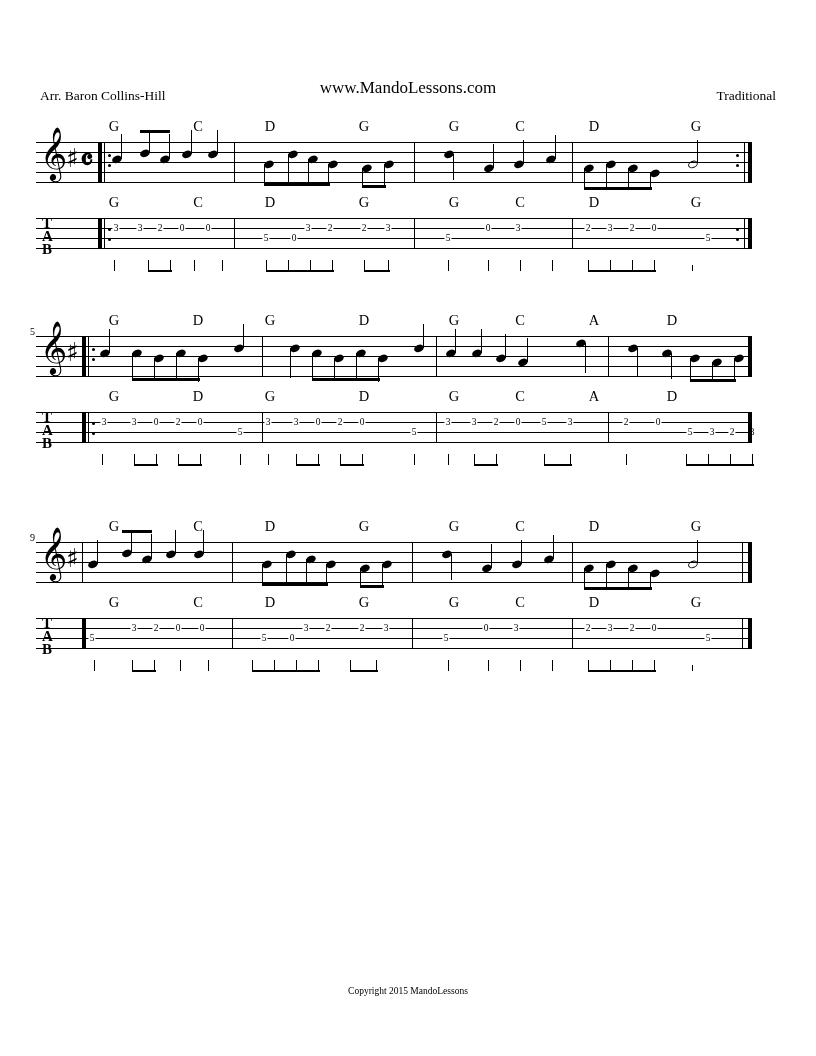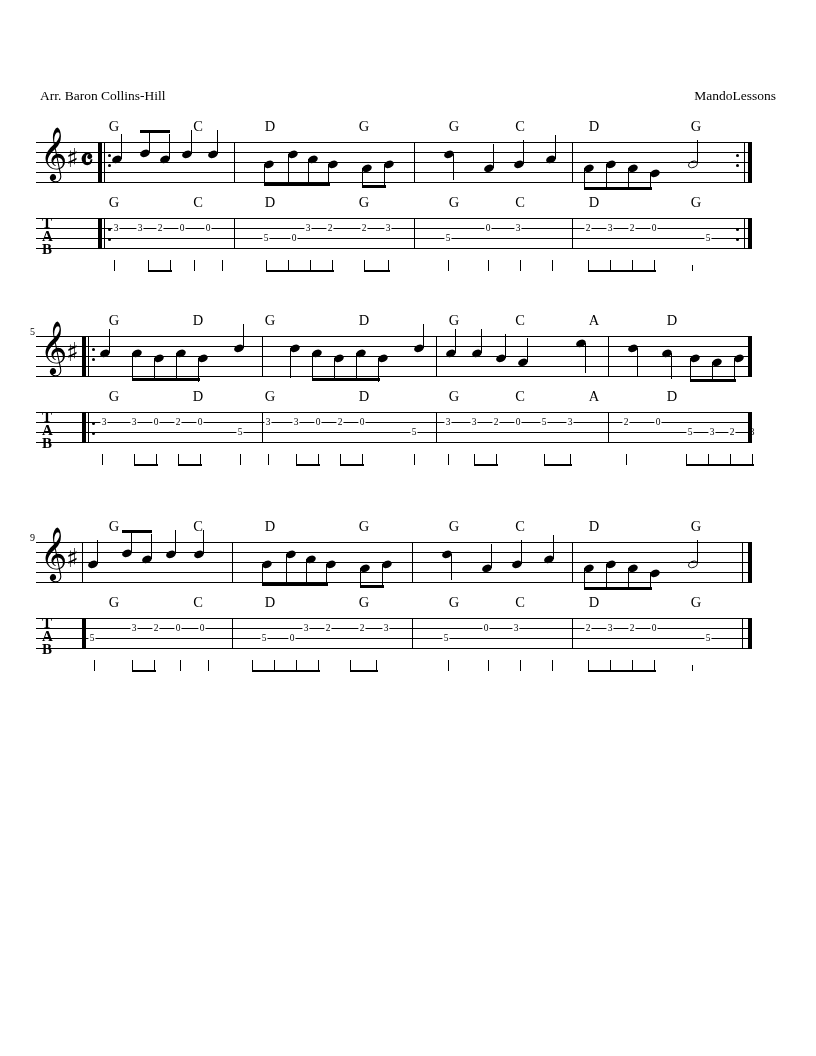--- a/index.html
+++ b/index.html
@@ -221,22 +221,24 @@
     position: absolute;
     height: 1.6px;
     background: #000;
   }
 </style>
 </head>
 <body>
 
 <div class="page">
 
+  <div class="subtitle">www.MandoLessons.com</div>
   <div class="arranger">Arr. Baron Collins-Hill</div>
-  <div class="composer">MandoLessons</div>
+  <div class="composer">Traditional</div>
+  <div class="copyright">Copyright 2015 MandoLessons</div>
 
   <div class="system" style="top:118px;">
 
     <div class="chordrow" style="top:0px;">
       <span class="chord" style="left:78px;">G</span>
       <span class="chord" style="left:162px;">C</span>
       <span class="chord" style="left:234px;">D</span>
       <span class="chord" style="left:328px;">G</span>
       <span class="chord" style="left:418px;">G</span>
       <span class="chord" style="left:484px;">C</span>

